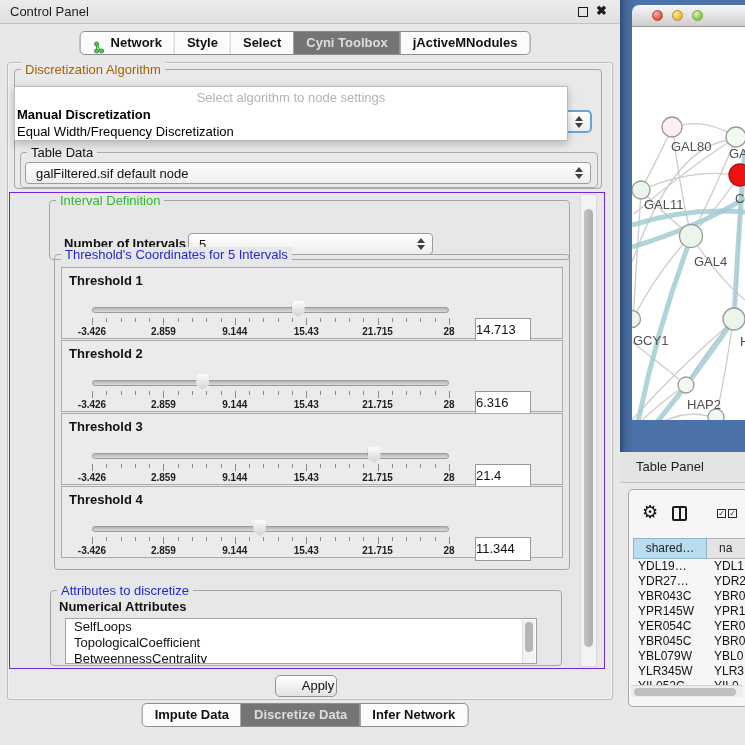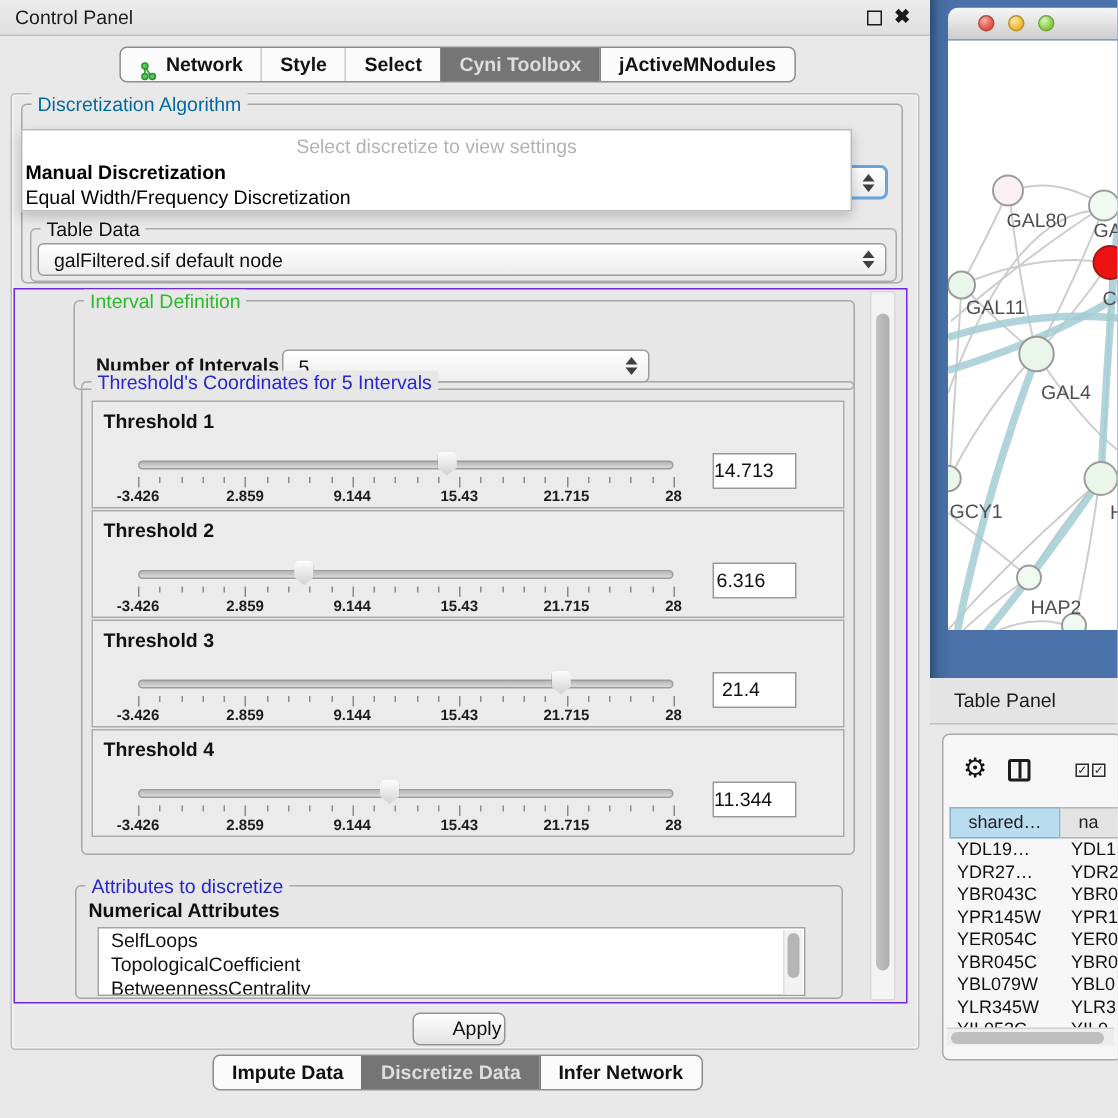--- a/index.html
+++ b/index.html
@@ -27,21 +27,21 @@
 
   
   .outer-panel { position:absolute; left:7px; top:62px; width:606px; height:638px;
     background:#e9e9e9; border:1px solid #bdbdbd; border-radius:3px; box-shadow:inset 0 0 0 1px #f3f3f3; }
 
   .group { position:absolute; border:1px solid #a6a6a6; border-radius:4px; }
   .gtitle { position:absolute; top:-8px; left:6px; background:#e9e9e9; padding:0 4px; font-size:13px; white-space:nowrap; }
 
   
   #algo-group { left:6px; top:6px; width:588px; height:120px; }
-  #algo-group .gtitle { color:#0369a1; }
+  #algo-group .gtitle { color:#a16207; }
   #algo-combo-frag { position:absolute; left:9px; top:40px; width:568px; height:23px;
     border:2px solid #67a4da; border-radius:5px; background:linear-gradient(#ffffff,#ededed); }
   #tabledata-group { left:5px; top:82px; width:578px; height:36px; border-color:#ababab; }
   #tabledata-group .gtitle { color:#111; background:#e9e9e9; }
 
   .combo { position:absolute; background:linear-gradient(#ffffff,#ededed); border:1px solid #9c9c9c;
     border-radius:4px; font-size:13px; color:#111; }
   .combo .cval { position:absolute; left:10px; top:3px; white-space:nowrap; }
   .spin { position:absolute; right:7px; top:50%; transform:translateY(-50%); width:8px; height:12px; }
   .spin .up { position:absolute; top:0; left:0; width:0; height:0;
@@ -84,23 +84,23 @@
     background:linear-gradient(#b5b5b5,#dadada); border:1px solid #9b9b9b; border-radius:4px; }
   .t-thumb { position:absolute; top:33px; width:13px; height:16px;
     background:linear-gradient(#fdfdfd,#d2d2d2);
     clip-path:polygon(50% 100%, 0 68%, 0 16%, 16% 0, 84% 0, 100% 16%, 100% 68%);
     filter:drop-shadow(0 0 1px #7d7d7d); }
   .tick { position:absolute; width:1px; background:#8b8b8b; }
   .tick.major { top:50px; height:7px; }
   .tick.minor { top:50px; height:4px; }
   .ticklab { position:absolute; top:58px; width:60px; text-align:center;
     font-size:10px; font-weight:bold; color:#1d1d1d; }
-  .t-value { position:absolute; left:413px; top:34px; width:56px; height:24px;
+  .t-value { position:absolute; left:413px; top:50px; width:56px; height:24px;
     background:#ffffff; border:1px solid #989898; font-size:13px; line-height:22px;
-    text-align:center; padding-right:18px; }
+    text-align:left; padding-right:18px; }
 
   
   #attr-group { left:40px; top:397px; width:512px; height:76px; }
   #num-attr-label { position:absolute; left:8px; top:8px; font-weight:bold; }
   #attr-list { position:absolute; left:14px; top:27px; width:472px; height:46px;
     background:#ffffff; border:1px solid #a3a3a3; overflow:hidden; }
   #attr-list .item { padding-left:8px; line-height:16px; font-size:13px; white-space:nowrap; }
   #attr-scroll { position:absolute; right:1px; top:1px; width:13px; height:44px; background:#f2f2f2; border-left:1px solid #dddddd; }
   #attr-scroll .thumb { position:absolute; left:2px; top:2px; width:8px; height:30px; background:#b5b5b5; border-radius:4px; }
 
@@ -198,21 +198,21 @@
           <span class="cval">galFiltered.sif default node</span>
           <span class="spin">
               <span class="up"></span>
               <span class="dn"></span>
             </span>
         </div>
       </div>
     </div>
 
     <div id="algo-popup">
-      <div class="hint">Select discretize to view settings</div>
+      <div class="hint">Select algorithm to node settings</div>
       <div class="it1">Manual Discretization</div>
       <div class="it2">Equal Width/Frequency Discretization</div>
     </div>
 
     <div id="big-panel">
 
       <div id="interval-group" class="group">
         <span class="gtitle">Interval Definition</span>
         <span id="noi-label">Number of Intervals</span>
         <div id="noi-spinner" class="combo">

